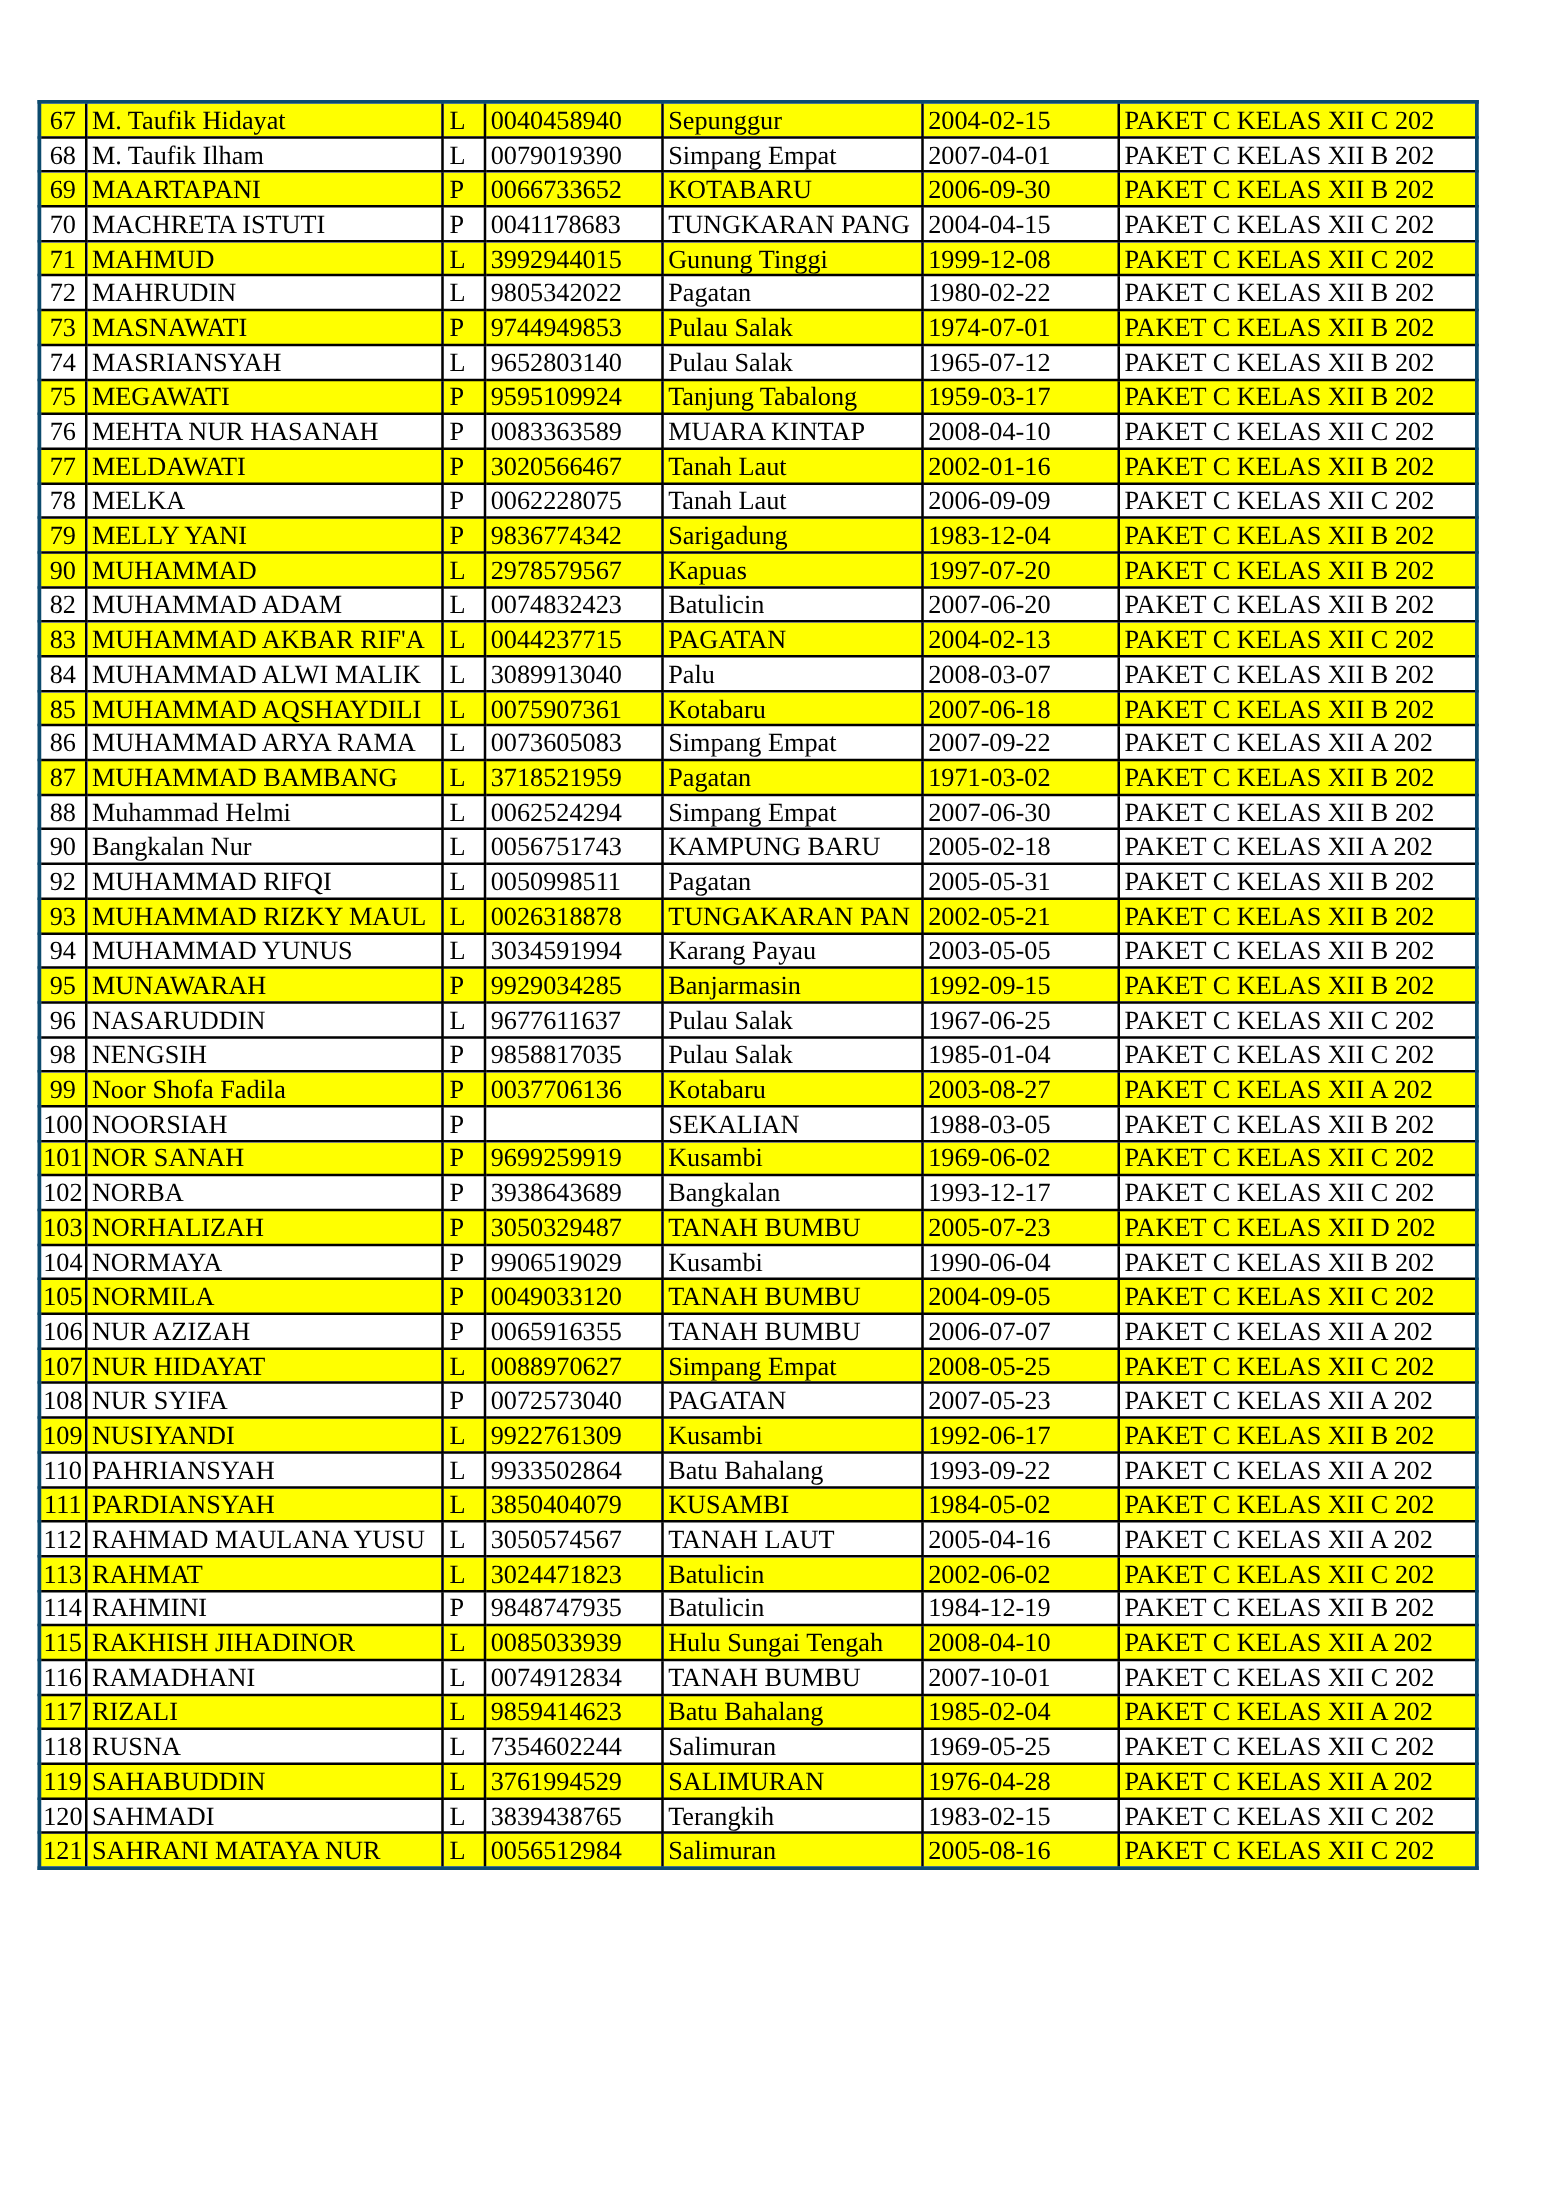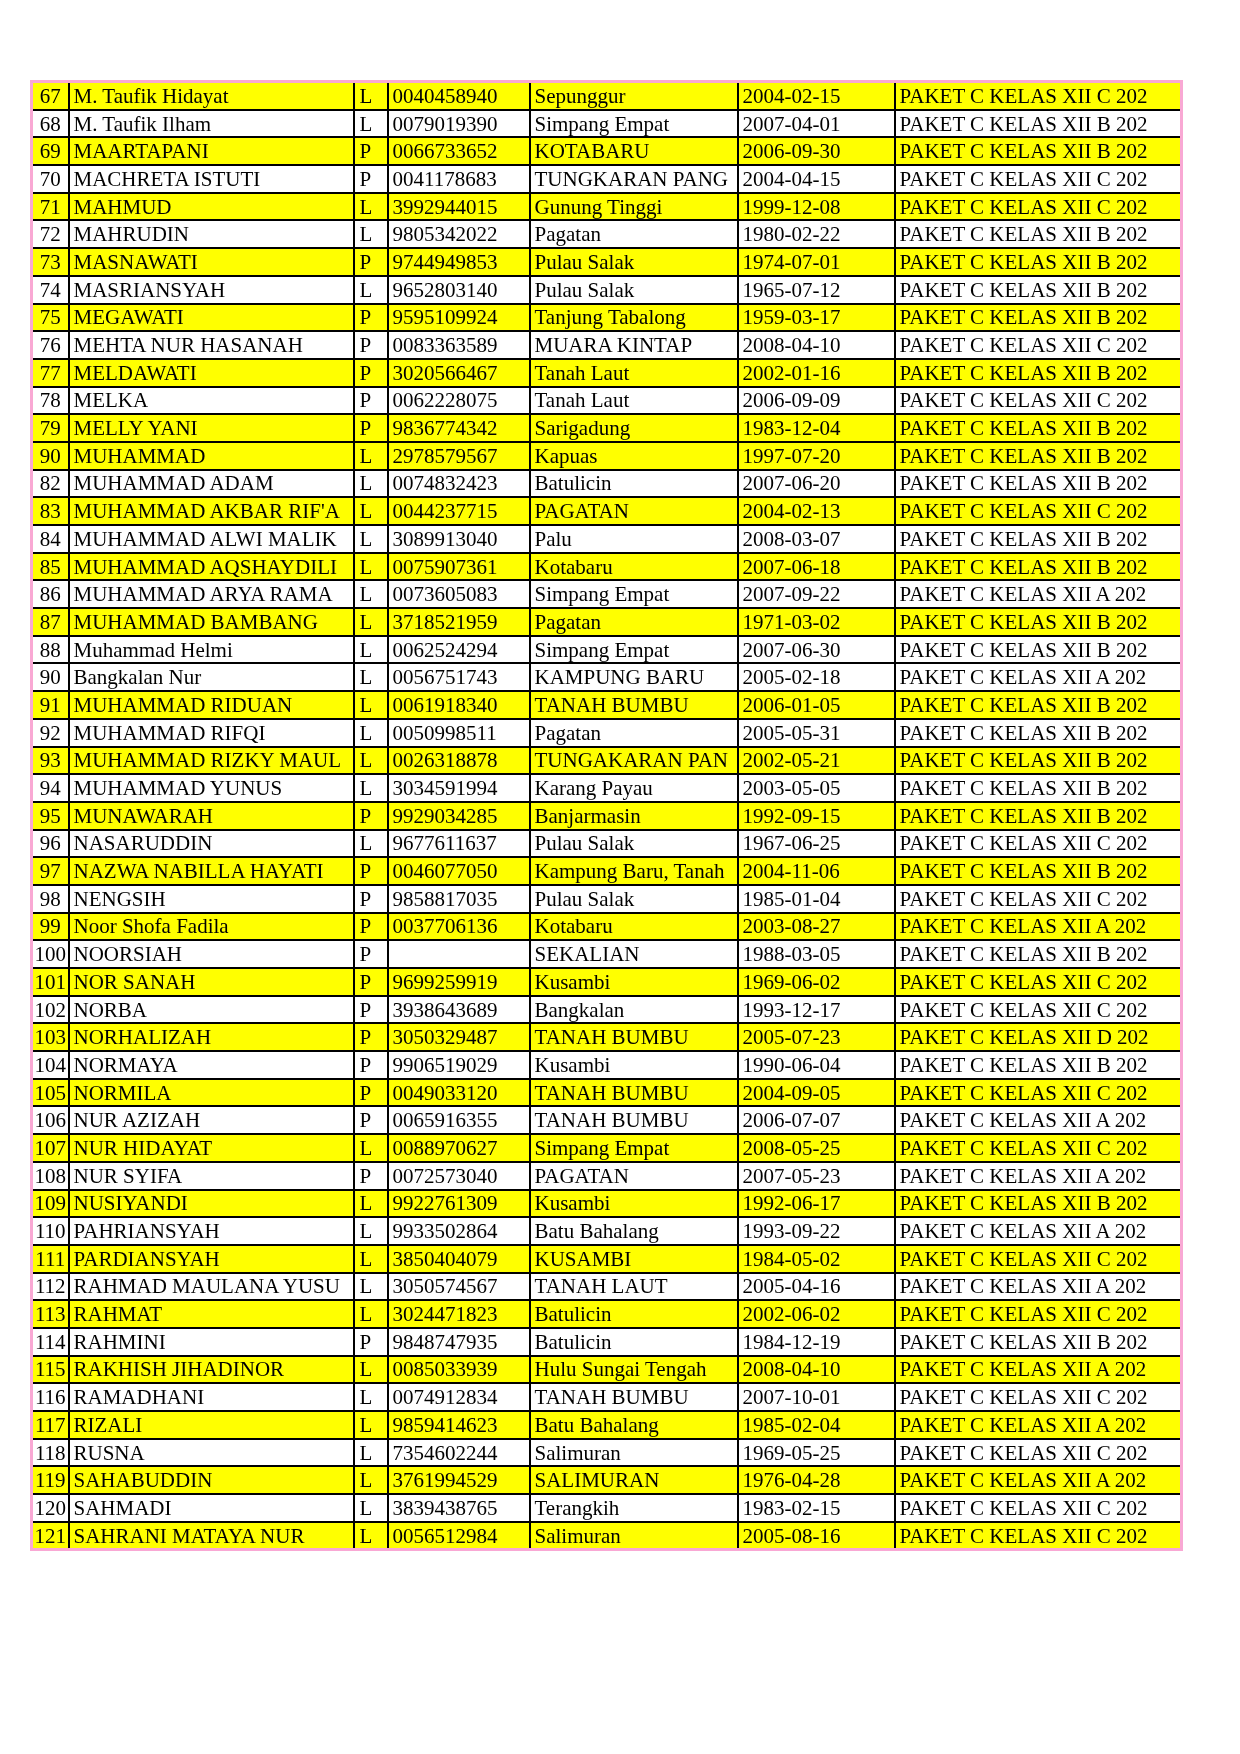--- a/index.html
+++ b/index.html
@@ -13,21 +13,21 @@
     position: relative;
     font-family: "Liberation Serif", serif;
   }
   table.roster {
     position: absolute;
     left: 30px;
     top: 80px;
     width: 1153px;
     border-collapse: collapse;
     table-layout: fixed;
-    border: 3px solid #f9a8d4;
+    border: 3px solid #0c4a6e;
     padding-left: 44px;
   }
   table.roster td {
     border: 2px solid #000000;
     height: 25.7px;
     font-size: 21px;
     line-height: 24px;
     color: #000000;
     white-space: nowrap;
     overflow: hidden;
@@ -251,29 +251,20 @@
       </tr>
       <tr>
         <td class="c-no">90</td>
         <td class="c-name">Bangkalan Nur</td>
         <td class="c-gender">L</td>
         <td class="c-nisn">0056751743</td>
         <td class="c-birth_place">KAMPUNG BARU</td>
         <td class="c-birth_date">2005-02-18</td>
         <td class="c-class_group">PAKET C KELAS XII A 202</td>
       </tr>
-      <tr class="hl">
-        <td class="c-no">91</td>
-        <td class="c-name">MUHAMMAD RIDUAN</td>
-        <td class="c-gender">L</td>
-        <td class="c-nisn">0061918340</td>
-        <td class="c-birth_place">TANAH BUMBU</td>
-        <td class="c-birth_date">2006-01-05</td>
-        <td class="c-class_group">PAKET C KELAS XII B 202</td>
-      </tr>
       <tr>
         <td class="c-no">92</td>
         <td class="c-name">MUHAMMAD RIFQI</td>
         <td class="c-gender">L</td>
         <td class="c-nisn">0050998511</td>
         <td class="c-birth_place">Pagatan</td>
         <td class="c-birth_date">2005-05-31</td>
         <td class="c-class_group">PAKET C KELAS XII B 202</td>
       </tr>
       <tr class="hl">
@@ -304,29 +295,20 @@
         <td class="c-class_group">PAKET C KELAS XII B 202</td>
       </tr>
       <tr>
         <td class="c-no">96</td>
         <td class="c-name">NASARUDDIN</td>
         <td class="c-gender">L</td>
         <td class="c-nisn">9677611637</td>
         <td class="c-birth_place">Pulau Salak</td>
         <td class="c-birth_date">1967-06-25</td>
         <td class="c-class_group">PAKET C KELAS XII C 202</td>
-      </tr>
-      <tr class="hl">
-        <td class="c-no">97</td>
-        <td class="c-name">NAZWA NABILLA HAYATI</td>
-        <td class="c-gender">P</td>
-        <td class="c-nisn">0046077050</td>
-        <td class="c-birth_place">Kampung Baru, Tanah</td>
-        <td class="c-birth_date">2004-11-06</td>
-        <td class="c-class_group">PAKET C KELAS XII B 202</td>
       </tr>
       <tr>
         <td class="c-no">98</td>
         <td class="c-name">NENGSIH</td>
         <td class="c-gender">P</td>
         <td class="c-nisn">9858817035</td>
         <td class="c-birth_place">Pulau Salak</td>
         <td class="c-birth_date">1985-01-04</td>
         <td class="c-class_group">PAKET C KELAS XII C 202</td>
       </tr>

